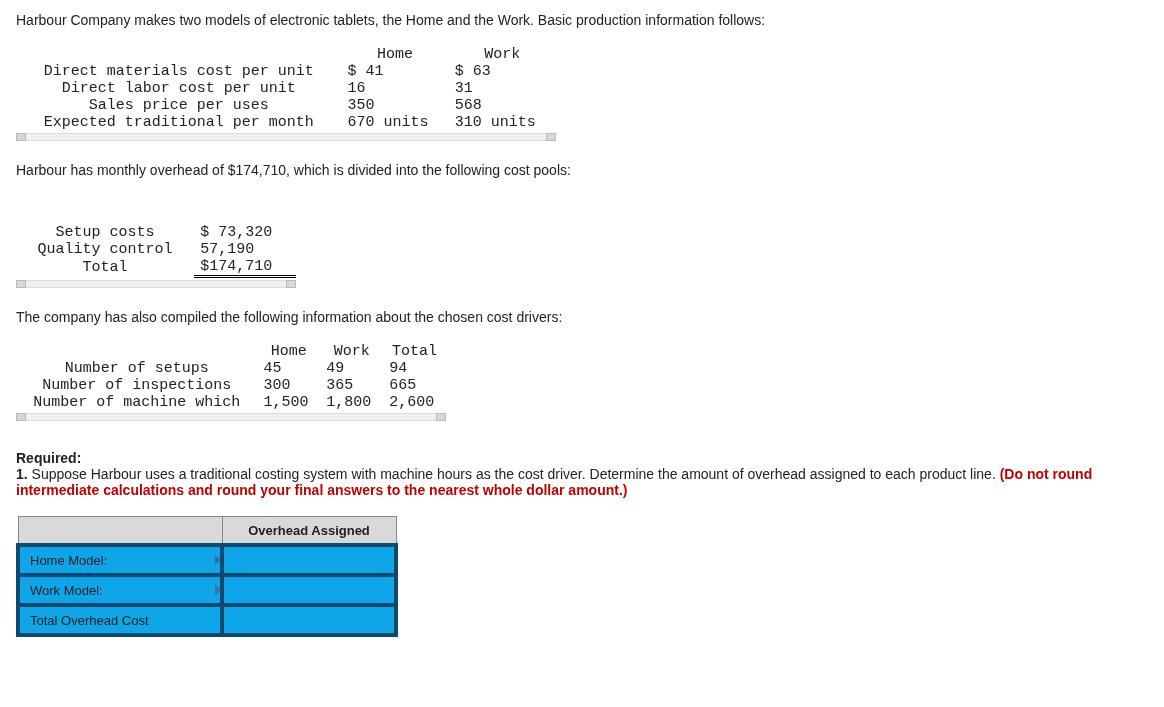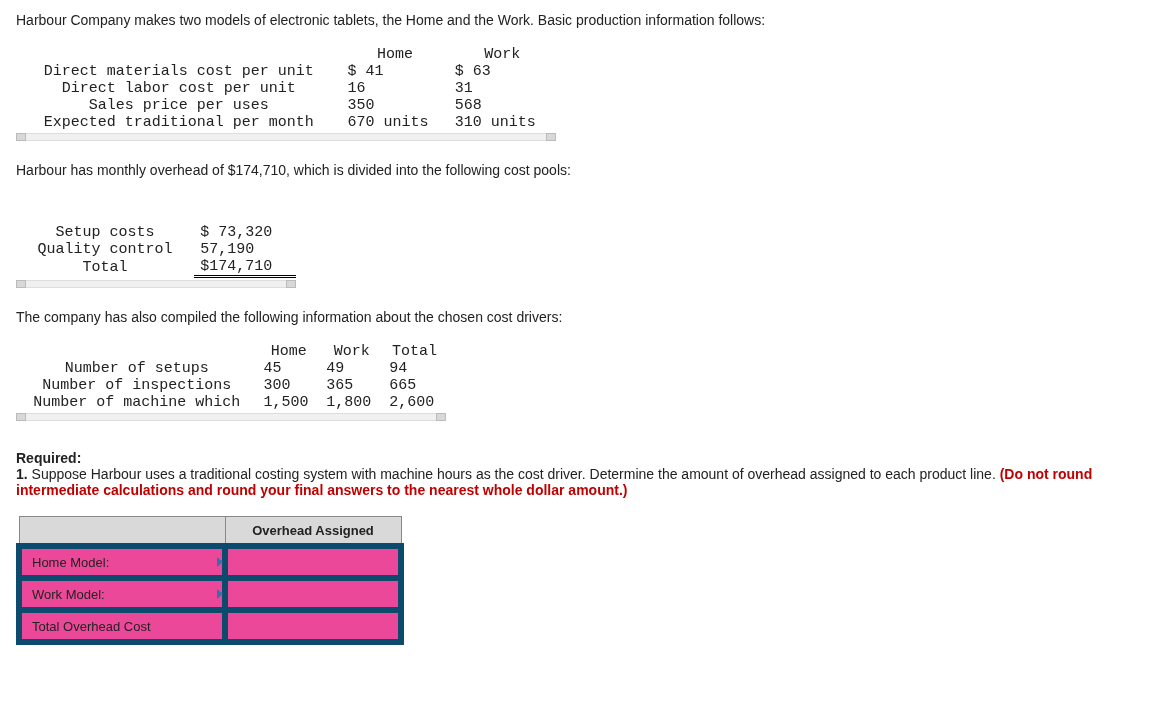--- a/index.html
+++ b/index.html
@@ -47,23 +47,23 @@
   .scroll-thumb-left { left: -1px; }
   .scroll-thumb-right { right: -1px; }
   .req { margin-top: 8px; }
   .red { color: #c00000; font-weight: bold; }
   .answer-table {
     border-collapse: collapse;
     font-size: 13px;
     margin-top: 14px;
   }
   .answer-table td, .answer-table th {
-    border: 6px solid #0c4a6e;
+    border: 4px solid #0c4a6e;
     padding: 4px 10px;
-    background: #ec4899;
+    background: #0ea5e9;
     height: 18px;
   }
   .answer-table th.ohead {
     background: #d9d9d9;
     font-weight: bold;
     text-align: center;
     border: 1px solid #888;
   }
   .answer-table .corner {
     background: #d9d9d9;

